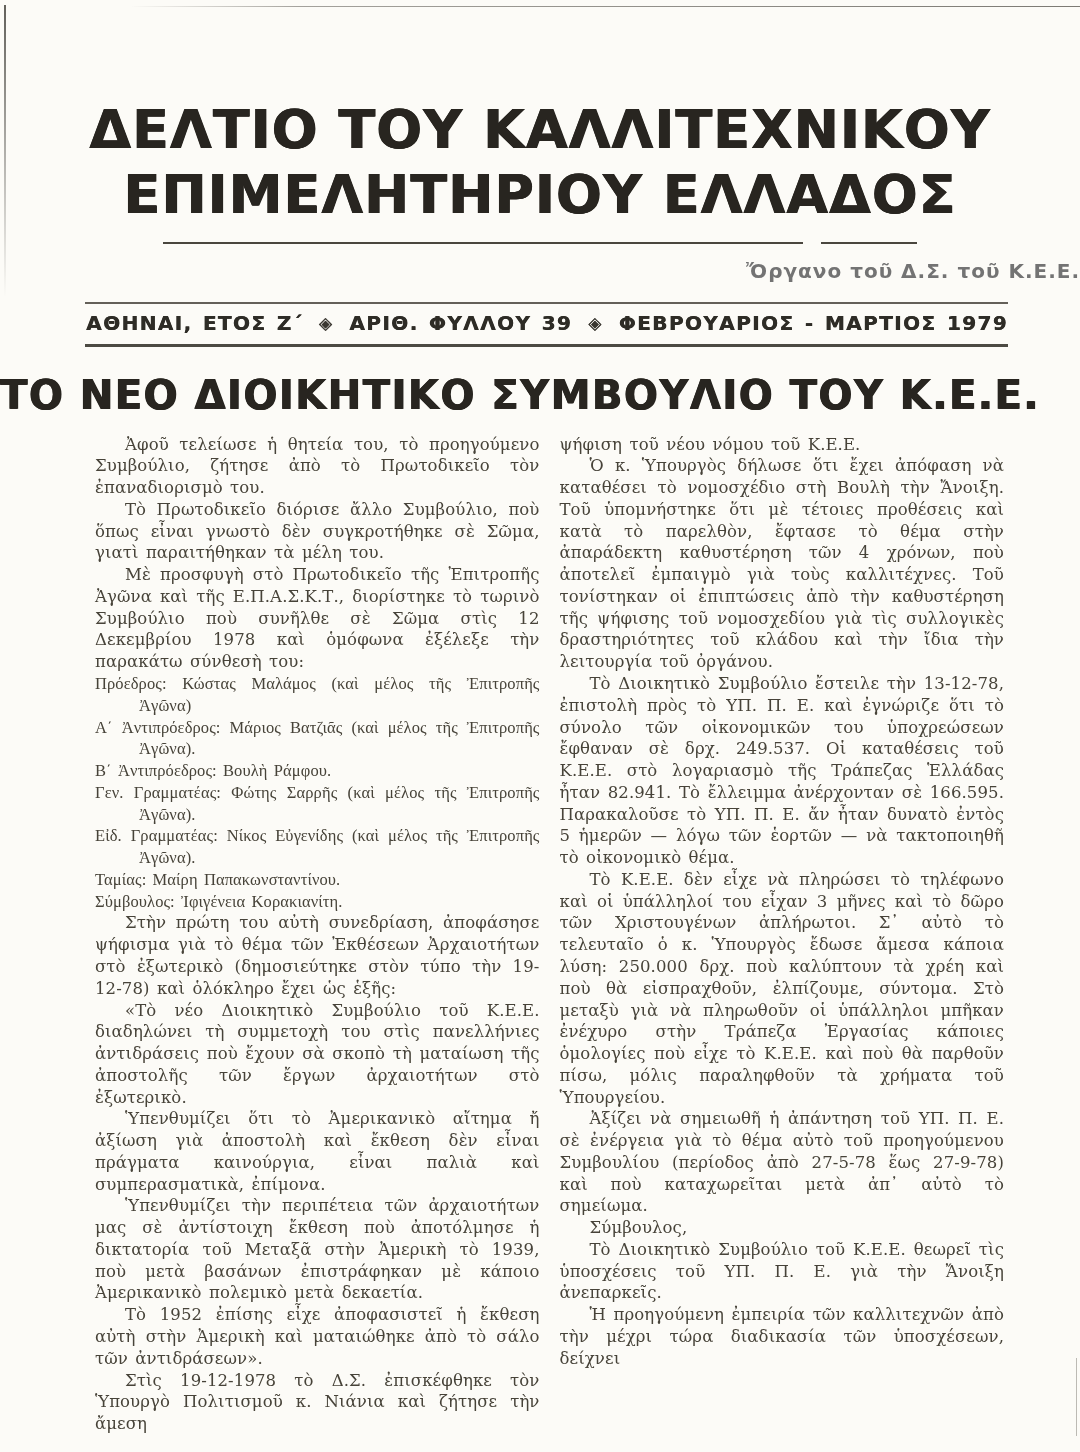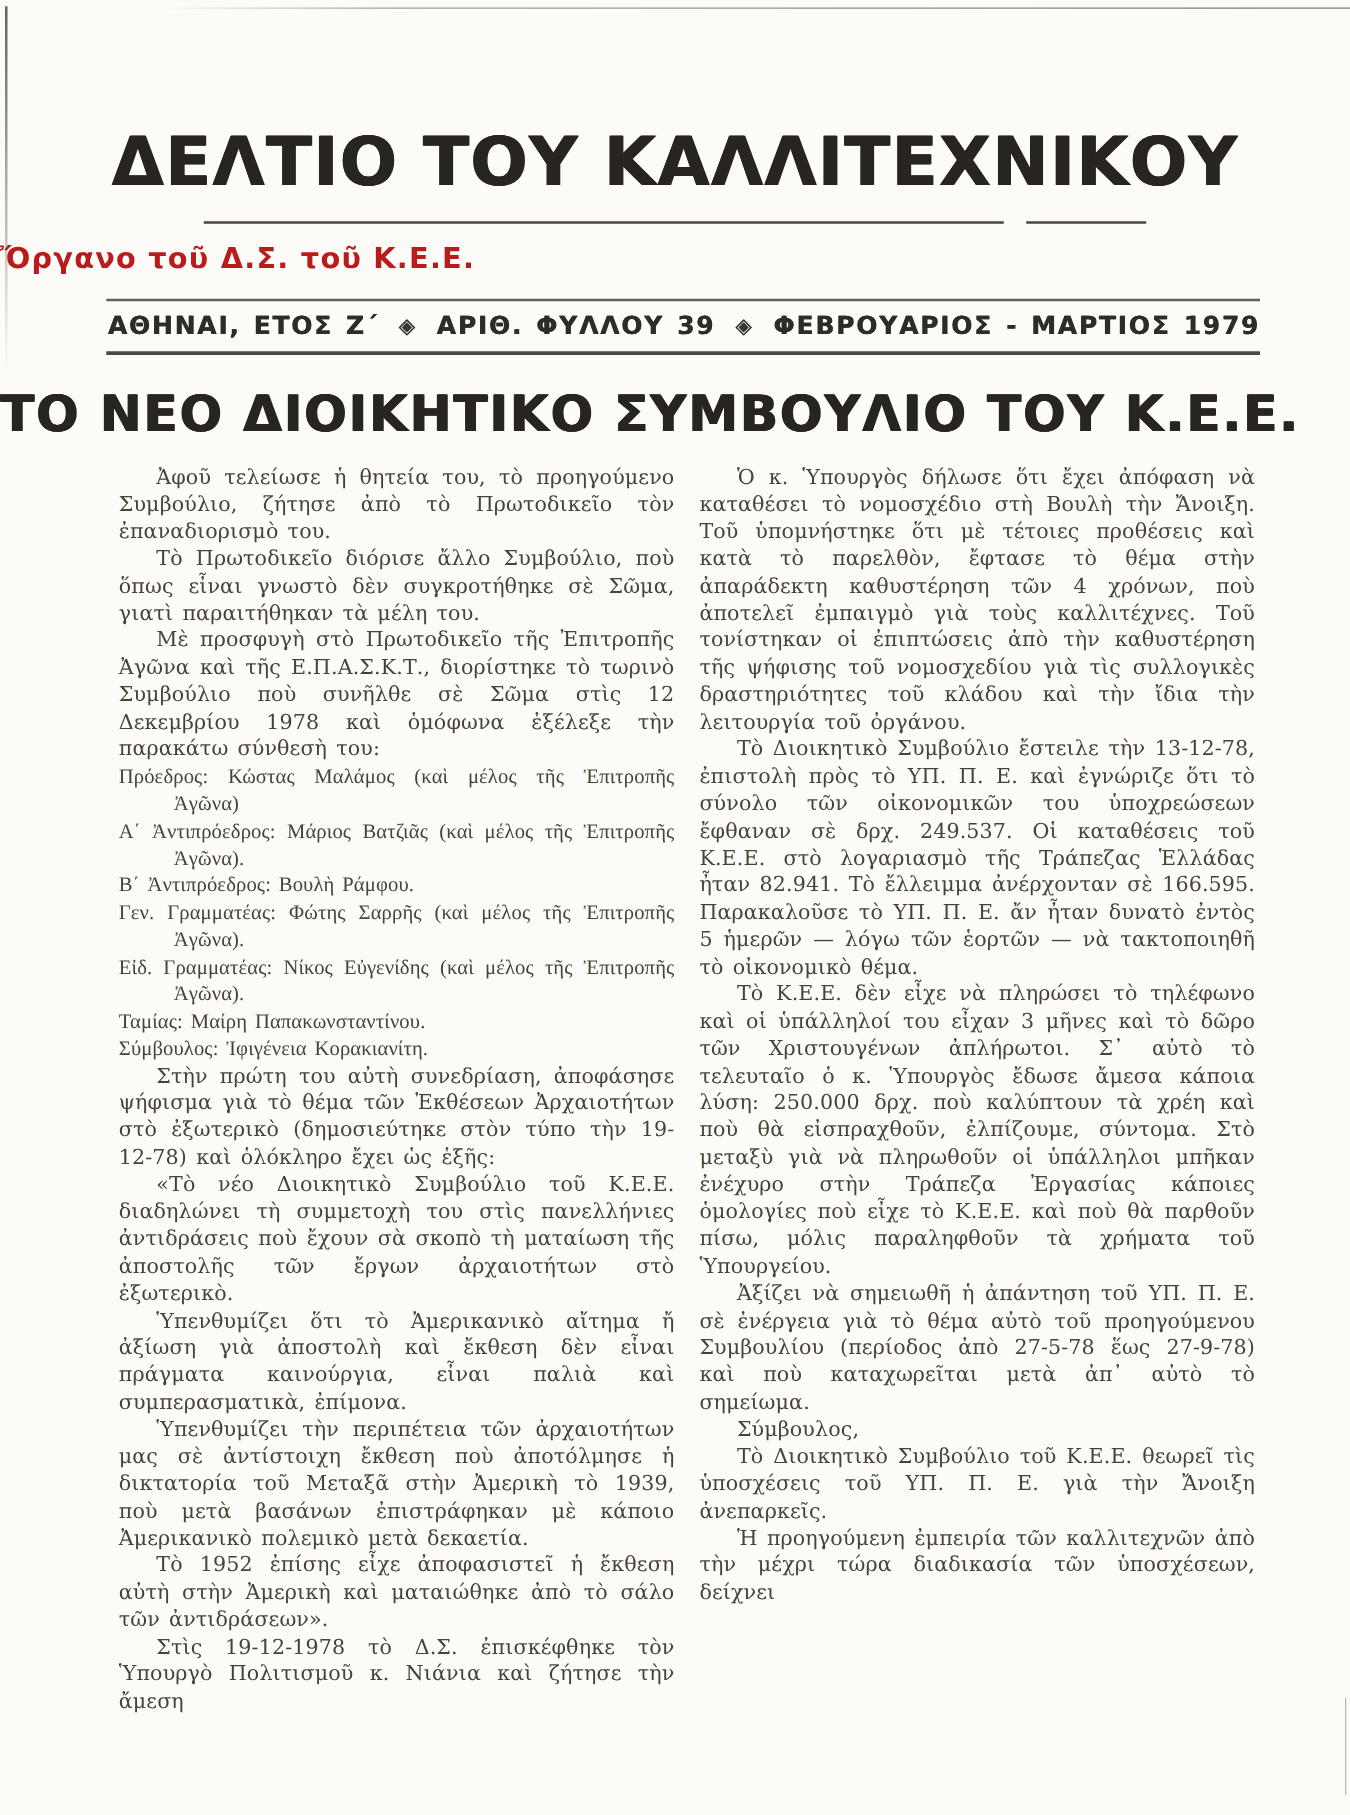--- a/index.html
+++ b/index.html
@@ -26,24 +26,24 @@
     line-height:1.2;
     letter-spacing:1px;
     color:var(--heading,#282520);
     text-shadow:0.6px 0 currentColor, -0.3px 0 currentColor;
   }
   .masthead-rule{display:flex;justify-content:center;align-items:center;margin-top:14px;gap:18px;}
   .masthead-rule .seg-long{width:640px;height:2px;background:var(--rule,#4a463e);}
   .masthead-rule .seg-short{width:96px;height:2px;background:var(--rule,#4a463e);}
 
   .subtitle{
-    margin-top:15px;text-align:left;
+    margin-top:15px;text-align:right;
     font-family:"DejaVu Sans",sans-serif;
-    font-weight:600;font-size:23px;letter-spacing:1px;
-    color:#b91c1c;
+    font-weight:600;font-size:20px;letter-spacing:1px;
+    color:#737373;
   }
 
   .dateline-box{
     margin:19px 72px 0 85px;
     border-top:2px solid rgba(74,70,62,.85);
     border-bottom:3px solid rgba(58,55,48,.9);
     padding:7px 0 9px;
     text-align:right;
   }
   .dateline{
@@ -85,20 +85,21 @@
 <body>
 
 <div class="page" style="--paper: #fcfbf7; --ink: #474339; --heading: #282520; --rule: #4a463e;">
 
   <div class="top-border"></div>
   <div class="left-border"></div>
   <div class="right-border"></div>
 
   <div class="masthead">
     <div class="mast-line">ΔΕΛΤΙΟ ΤΟΥ ΚΑΛΛΙΤΕΧΝΙΚΟΥ</div>
+    <div class="mast-line">ΕΠΙΜΕΛΗΤΗΡΙΟΥ ΕΛΛΑΔΟΣ</div>
   </div>
 
   <div class="masthead-rule">
     <div class="seg-long"></div>
     <div class="seg-short"></div>
   </div>
 
   <div class="subtitle">Ὄργανο τοῦ Δ.Σ. τοῦ Κ.Ε.Ε.</div>
 
   <div class="dateline-box">
@@ -122,20 +123,21 @@
         <p class="hang">Ταμίας: Μαίρη Παπακωνσταντίνου.</p>
         <p class="hang">Σύμβουλος: Ἰφιγένεια Κορακιανίτη.</p>
         <p class="indent">Στὴν πρώτη του αὐτὴ συνεδρίαση, ἀποφάσησε ψήφισμα γιὰ τὸ θέμα τῶν Ἐκθέσεων Ἀρχαιοτήτων στὸ ἐξωτερικὸ (δημοσιεύτηκε στὸν τύπο τὴν 19-12-78) καὶ ὁλόκληρο ἔχει ὡς ἑξῆς:</p>
         <p class="indent">«Τὸ νέο Διοικητικὸ Συμβούλιο τοῦ Κ.Ε.Ε. διαδηλώνει τὴ συμμετοχὴ του στὶς πανελλήνιες ἀντιδράσεις ποὺ ἔχουν σὰ σκοπὸ τὴ ματαίωση τῆς ἀποστολῆς τῶν ἔργων ἀρχαιοτήτων στὸ ἐξωτερικὸ.</p>
         <p class="indent">Ὑπενθυμίζει ὅτι τὸ Ἀμερικανικὸ αἴτημα ἤ ἀξίωση γιὰ ἀποστολὴ καὶ ἔκθεση δὲν εἶναι πράγματα καινούργια, εἶναι παλιὰ καὶ συμπερασματικὰ, ἐπίμονα.</p>
         <p class="indent">Ὑπενθυμίζει τὴν περιπέτεια τῶν ἀρχαιοτήτων μας σὲ ἀντίστοιχη ἔκθεση ποὺ ἀποτόλμησε ἡ δικτατορία τοῦ Μεταξᾶ στὴν Ἀμερικὴ τὸ 1939, ποὺ μετὰ βασάνων ἐπιστράφηκαν μὲ κάποιο Ἀμερικανικὸ πολεμικὸ μετὰ δεκαετία.</p>
         <p class="indent">Τὸ 1952 ἐπίσης εἶχε ἀποφασιστεῖ ἡ ἔκθεση αὐτὴ στὴν Ἀμερικὴ καὶ ματαιώθηκε ἀπὸ τὸ σάλο τῶν ἀντιδράσεων».</p>
         <p class="indent">Στὶς 19-12-1978 τὸ Δ.Σ. ἐπισκέφθηκε τὸν Ὑπουργὸ Πολιτισμοῦ κ. Νιάνια καὶ ζήτησε τὴν ἄμεση</p>
       </div>
     <div class="col">
+        <p class="noindent">ψήφιση τοῦ νέου νόμου τοῦ Κ.Ε.Ε.</p>
         <p class="indent">Ὁ κ. Ὑπουργὸς δήλωσε ὅτι ἔχει ἀπόφαση νὰ καταθέσει τὸ νομοσχέδιο στὴ Βουλὴ τὴν Ἄνοιξη. Τοῦ ὑπομνήστηκε ὅτι μὲ τέτοιες προθέσεις καὶ κατὰ τὸ παρελθὸν, ἔφτασε τὸ θέμα στὴν ἀπαράδεκτη καθυστέρηση τῶν 4 χρόνων, ποὺ ἀποτελεῖ ἐμπαιγμὸ γιὰ τοὺς καλλιτέχνες. Τοῦ τονίστηκαν οἱ ἐπιπτώσεις ἀπὸ τὴν καθυστέρηση τῆς ψήφισης τοῦ νομοσχεδίου γιὰ τὶς συλλογικὲς δραστηριότητες τοῦ κλάδου καὶ τὴν ἴδια τὴν λειτουργία τοῦ ὀργάνου.</p>
         <p class="indent">Τὸ Διοικητικὸ Συμβούλιο ἔστειλε τὴν 13-12-78, ἐπιστολὴ πρὸς τὸ ΥΠ. Π. Ε. καὶ ἐγνώριζε ὅτι τὸ σύνολο τῶν οἰκονομικῶν του ὑποχρεώσεων ἔφθαναν σὲ δρχ. 249.537. Οἱ καταθέσεις τοῦ Κ.Ε.Ε. στὸ λογαριασμὸ τῆς Τράπεζας Ἑλλάδας ἦταν 82.941. Τὸ ἔλλειμμα ἀνέρχονταν σὲ 166.595. Παρακαλοῦσε τὸ ΥΠ. Π. Ε. ἄν ἦταν δυνατὸ ἐντὸς 5 ἡμερῶν — λόγω τῶν ἑορτῶν — νὰ τακτοποιηθῆ τὸ οἰκονομικὸ θέμα.</p>
         <p class="indent">Τὸ Κ.Ε.Ε. δὲν εἶχε νὰ πληρώσει τὸ τηλέφωνο καὶ οἱ ὑπάλληλοί του εἶχαν 3 μῆνες καὶ τὸ δῶρο τῶν Χριστουγένων ἀπλήρωτοι. Σ᾽ αὐτὸ τὸ τελευταῖο ὁ κ. Ὑπουργὸς ἔδωσε ἄμεσα κάποια λύση: 250.000 δρχ. ποὺ καλύπτουν τὰ χρέη καὶ ποὺ θὰ εἰσπραχθοῦν, ἐλπίζουμε, σύντομα. Στὸ μεταξὺ γιὰ νὰ πληρωθοῦν οἱ ὑπάλληλοι μπῆκαν ἐνέχυρο στὴν Τράπεζα Ἐργασίας κάποιες ὁμολογίες ποὺ εἶχε τὸ Κ.Ε.Ε. καὶ ποὺ θὰ παρθοῦν πίσω, μόλις παραληφθοῦν τὰ χρήματα τοῦ Ὑπουργείου.</p>
         <p class="indent">Ἀξίζει νὰ σημειωθῆ ἡ ἀπάντηση τοῦ ΥΠ. Π. Ε. σὲ ἐνέργεια γιὰ τὸ θέμα αὐτὸ τοῦ προηγούμενου Συμβουλίου (περίοδος ἀπὸ 27-5-78 ἕως 27-9-78) καὶ ποὺ καταχωρεῖται μετὰ ἀπ᾽ αὐτὸ τὸ σημείωμα.</p>
         <p class="indent">Σύμβουλος,</p>
         <p class="indent">Τὸ Διοικητικὸ Συμβούλιο τοῦ Κ.Ε.Ε. θεωρεῖ τὶς ὑποσχέσεις τοῦ ΥΠ. Π. Ε. γιὰ τὴν Ἄνοιξη ἀνεπαρκεῖς.</p>
         <p class="indent">Ἡ προηγούμενη ἐμπειρία τῶν καλλιτεχνῶν ἀπὸ τὴν μέχρι τώρα διαδικασία τῶν ὑποσχέσεων, δείχνει</p>
       </div>
   </div>
 

